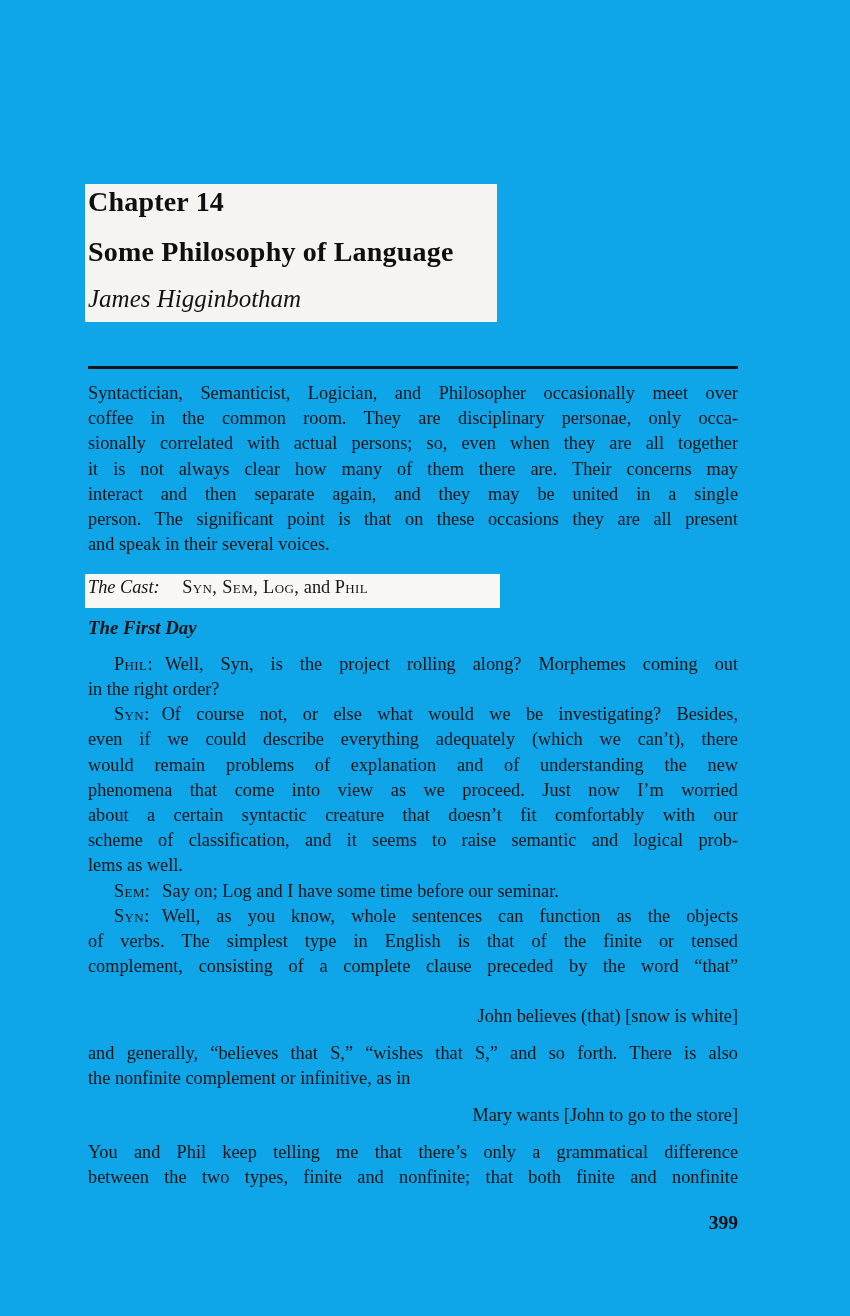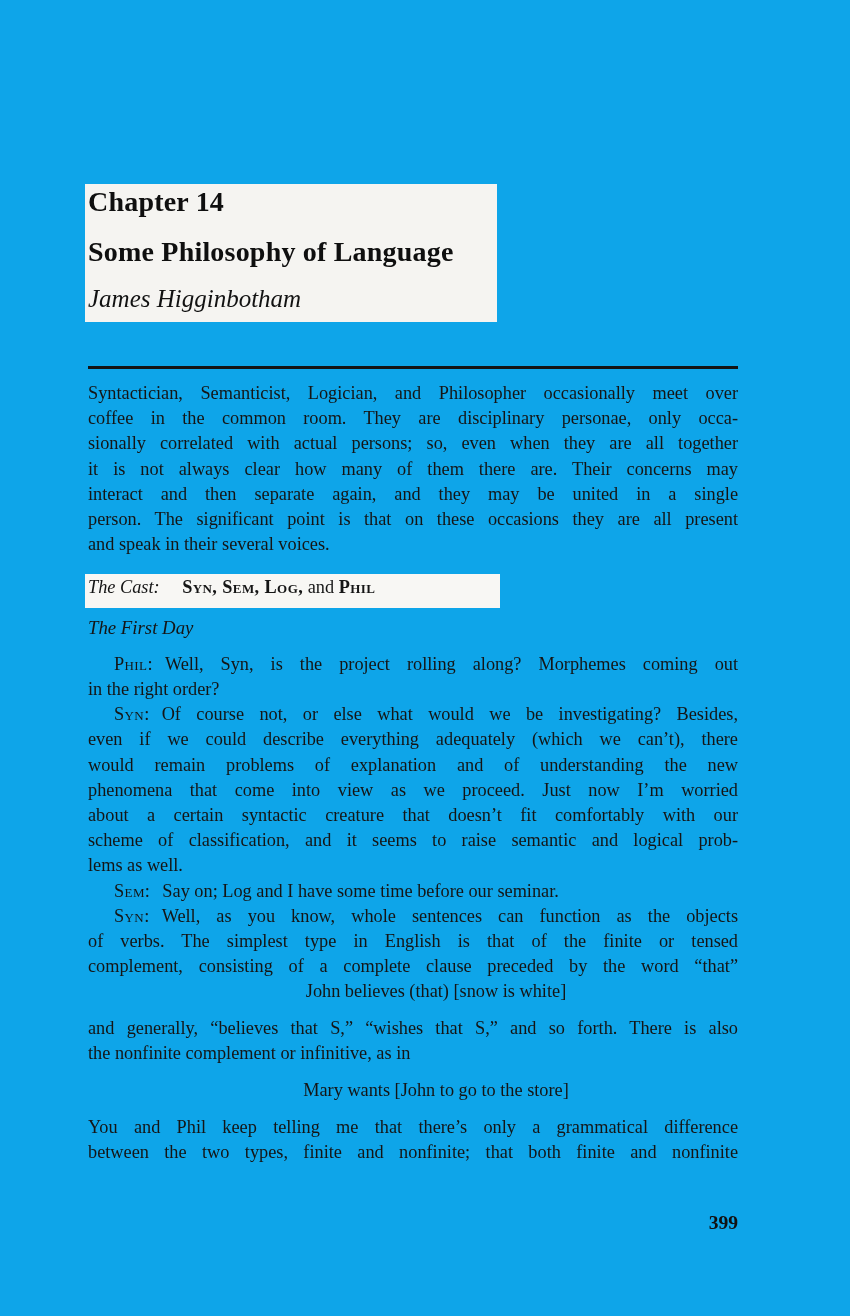--- a/index.html
+++ b/index.html
@@ -51,34 +51,34 @@
     top: 381px;
     width: 650px;
     font-size: 18.3px;
     line-height: 25.2px;
     color: #151515;
   }
   .jl { text-align: justify; text-align-last: justify; }
   .ll { text-align: left; }
   .ind { text-indent: 26px; }
   .sp { font-variant: small-caps; letter-spacing: 0.4px; margin-right: 12px; }
-  .sc { font-variant: small-caps; letter-spacing: 0.4px; font-weight: bold; }
+  .sc { font-variant: small-caps; letter-spacing: 0.4px; }
   .it { font-style: italic; }
 
   .castline { margin-top: 18px; }
   .castline .lbl { margin-right: 18px; }
   .sectionhead {
     margin-top: 14px;
-    font-weight: 400;
+    font-weight: 700;
     font-size: 18.8px;
   }
   .dialogues { margin-top: 12px; }
   .example {
-    margin: 0 0 11px 46px;
-    text-align: center;
+    margin: 25px 0 11px 46px;
+    text-align: right;
   }
   .ex2 { margin-top: 12px; margin-bottom: 12px; }
   .pagenum {
     position: absolute;
     left: 88px;
     top: 1212px;
     width: 650px;
     text-align: right;
     font-size: 19.5px;
     font-weight: 600;

